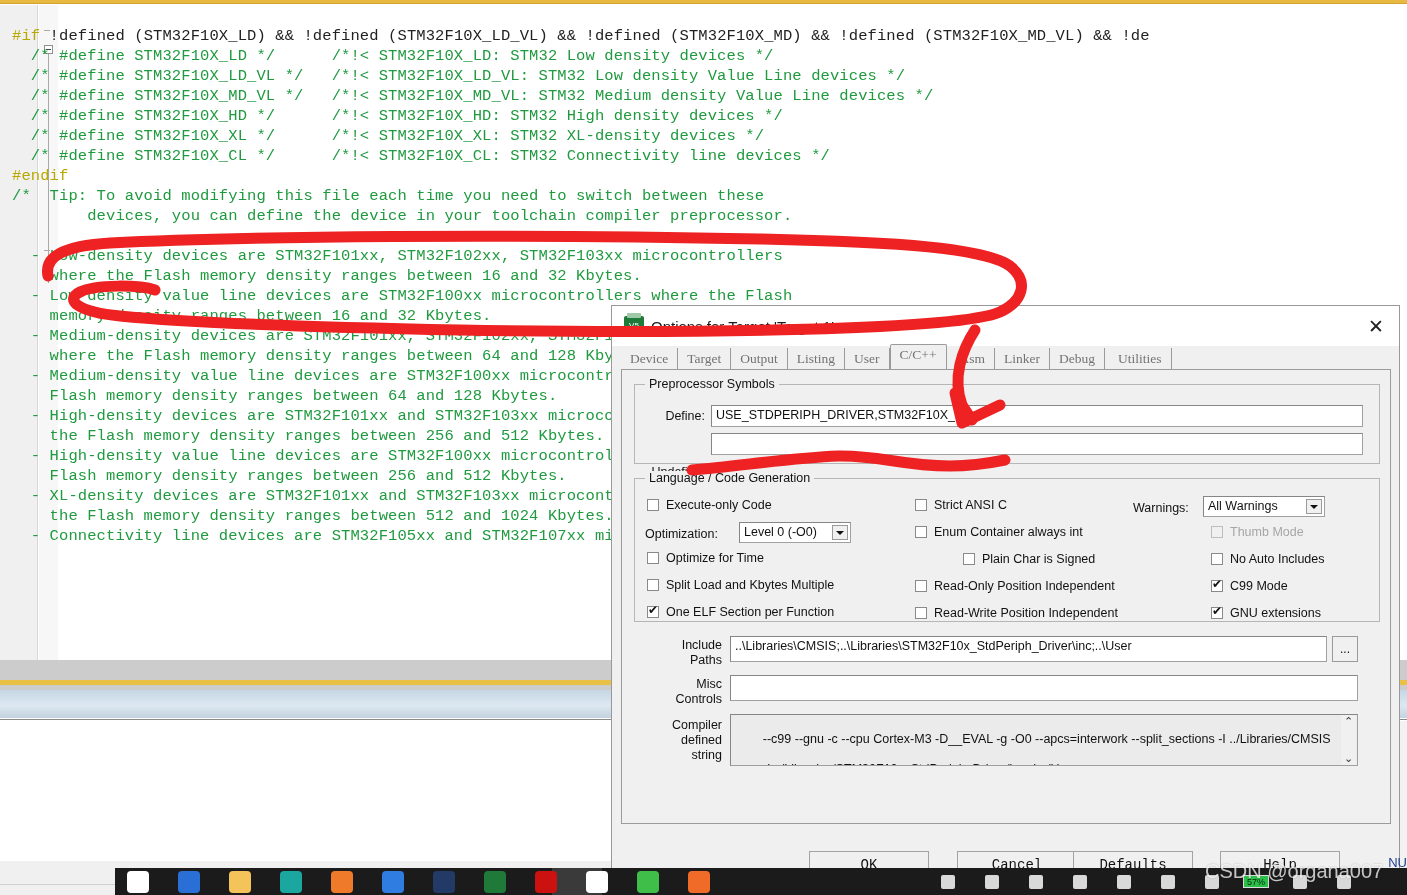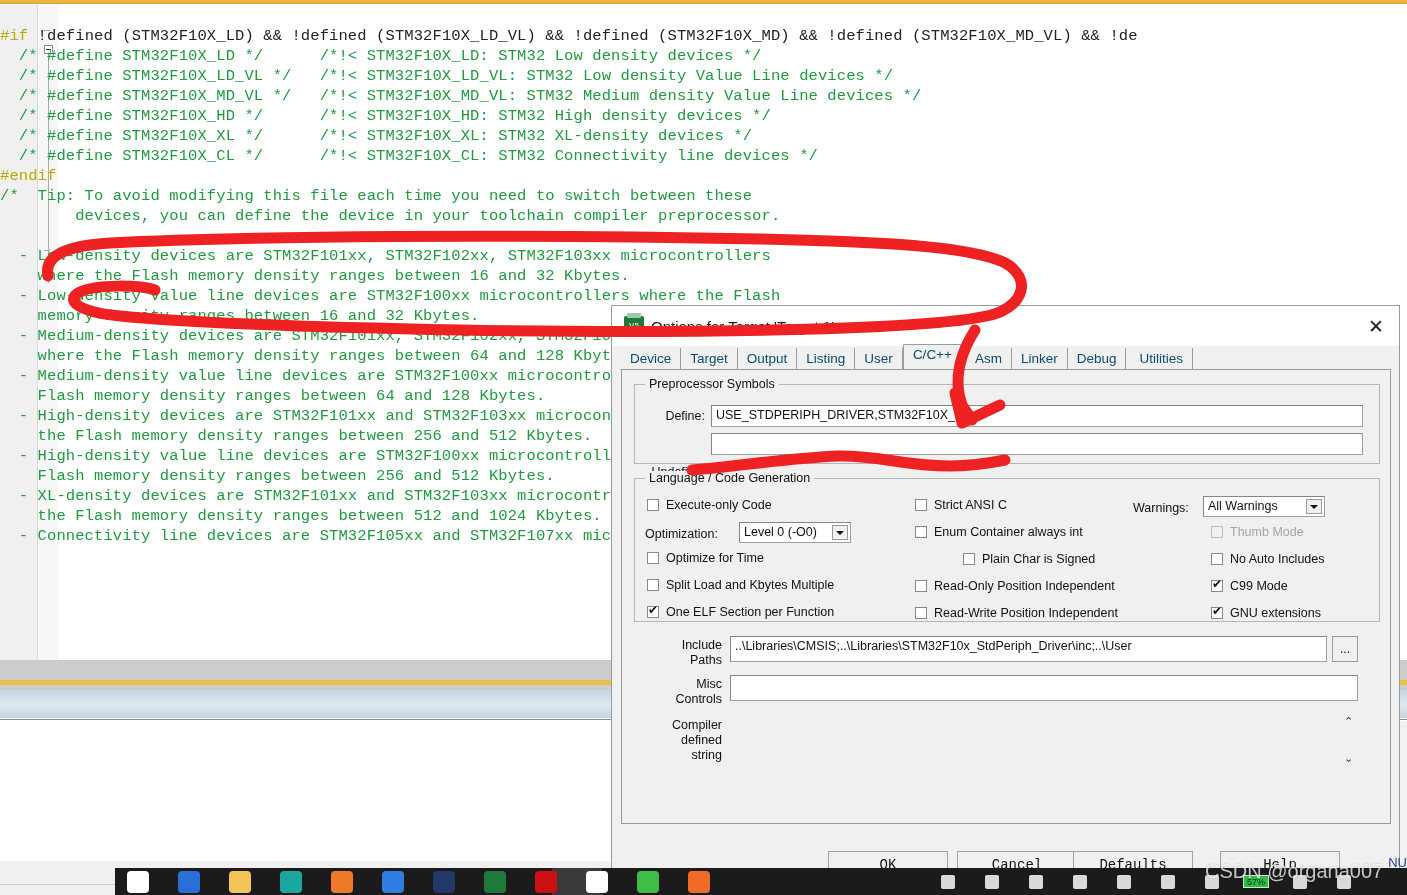--- a/index.html
+++ b/index.html
@@ -31,21 +31,21 @@
     background: #f7f7f7;
   }
   .foldline {
     position: absolute; left: 48px; top: 44px; width: 1px; height: 212px;
     background: #a9a9a9;
   }
   .foldline2 {
     position: absolute; left: 48px; top: 268px; width: 1px; height: 10px;
     background: #a9a9a9;
   }
-  .crow { position: relative; height: 20px; line-height: 20px; white-space: pre; }
+  .crow { position: relative; height: 20px; line-height: 20px; white-space: pre; padding-left: 12px; }
   .ctext {
     font-family: "Liberation Mono", monospace; font-size: 15.5px;
     letter-spacing: 0.1px;
     white-space: pre;
   }
   .c-green { color: #1f9a3f; }
   .c-pp    { color: #b8a800; }
   .c-dark  { color: #222222; }
   .foldbox {
     position: absolute; width: 9px; height: 9px;
@@ -108,22 +108,22 @@
     font-size: 19px; color: #222; font-family: "Liberation Sans", sans-serif;
     cursor: pointer;
   }
 
   
   .tabstrip {
     position: absolute; left: 9px; top: 42px; width: 770px; height: 22px;
   }
   .tab {
     position: relative; float: left; height: 22px; line-height: 22px;
-    padding: 0 9px; font-family: Liberation Sans, sans-serif; font-size: 13.5px;
-    color: #0c4a6e; border-right: 1px solid #9b9b9b;
+    padding: 0 9px; font-family: Liberation Serif, serif; font-size: 13.5px;
+    color: #737373; border-right: 1px solid #9b9b9b;
   }
   .tab.active {
     background: #f0f0f0; height: 26px; line-height: 20px; margin-top: -4px;
     border: 1px solid #9b9b9b; border-bottom: none;
     border-top-left-radius: 2px; border-top-right-radius: 2px;
   }
   .tabpage {
     position: absolute; left: 9px; top: 63px; width: 770px; height: 455px;
     background: #f0f0f0; border: 1px solid #9b9b9b;
   }
@@ -375,27 +375,31 @@
       <div class="textbox" style="left:108px; top:266px; width:597px; height:26px;">..\Libraries\CMSIS;..\Libraries\STM32F10x_StdPeriph_Driver\inc;..\User</div>
       <div class="dots-btn" style="left:710px; top:266px; width:26px; height:26px; line-height:24px;">...</div>
 
       <div class="fld-lbl" style="left:28px; top:307px; width:72px;">Misc</div>
       <div class="fld-lbl" style="left:28px; top:322px; width:72px;">Controls</div>
       <div class="textbox" style="left:108px; top:305px; width:628px; height:26px;"></div>
 
       <div class="fld-lbl" style="left:28px; top:348px; width:72px;">Compiler</div>
       <div class="fld-lbl" style="left:28px; top:363px; width:72px;">defined</div>
       <div class="fld-lbl" style="left:28px; top:378px; width:72px;">string</div>
+      <div class="textbox" style="left:108px; top:344px; width:628px; height:52px; background:#ebebeb; padding-right:18px;">
+        <span>--c99 --gnu -c --cpu Cortex-M3 -D__EVAL -g -O0 --apcs=interwork --split_sections -I ../Libraries/CMSIS</span><br>
+        <span>-I ../Libraries/STM32F10x_StdPeriph_Driver/inc -I ../User</span>
+      </div>
       <div class="spin-col" style="left:719px; top:345px; height:50px;">
         <span>⌃</span>
         <span>⌄</span>
       </div>
     </div>
 
-    <div class="dlg-btn" style="left:216px; top:545px; width:120px; height:27px;">OK</div>
+    <div class="dlg-btn" style="left:197px; top:545px; width:120px; height:27px;">OK</div>
     <div class="dlg-btn" style="left:345px; top:545px; width:120px; height:27px;">Cancel</div>
     <div class="dlg-btn" style="left:461px; top:545px; width:120px; height:27px;">Defaults</div>
     <div class="dlg-btn" style="left:608px; top:545px; width:120px; height:27px;">Help</div>
   </div>
 
   <svg class="annot" viewBox="0 0 1407 895" xmlns="http://www.w3.org/2000/svg">
     <g fill="none" stroke="#ee2222" stroke-width="11" stroke-linecap="round" stroke-linejoin="round">
 
       <path d="M 48,276 C 44,256 64,246 110,243 C 240,236 520,234 760,239
                C 900,242 985,248 1010,266 C 1030,282 1022,302 1000,312

